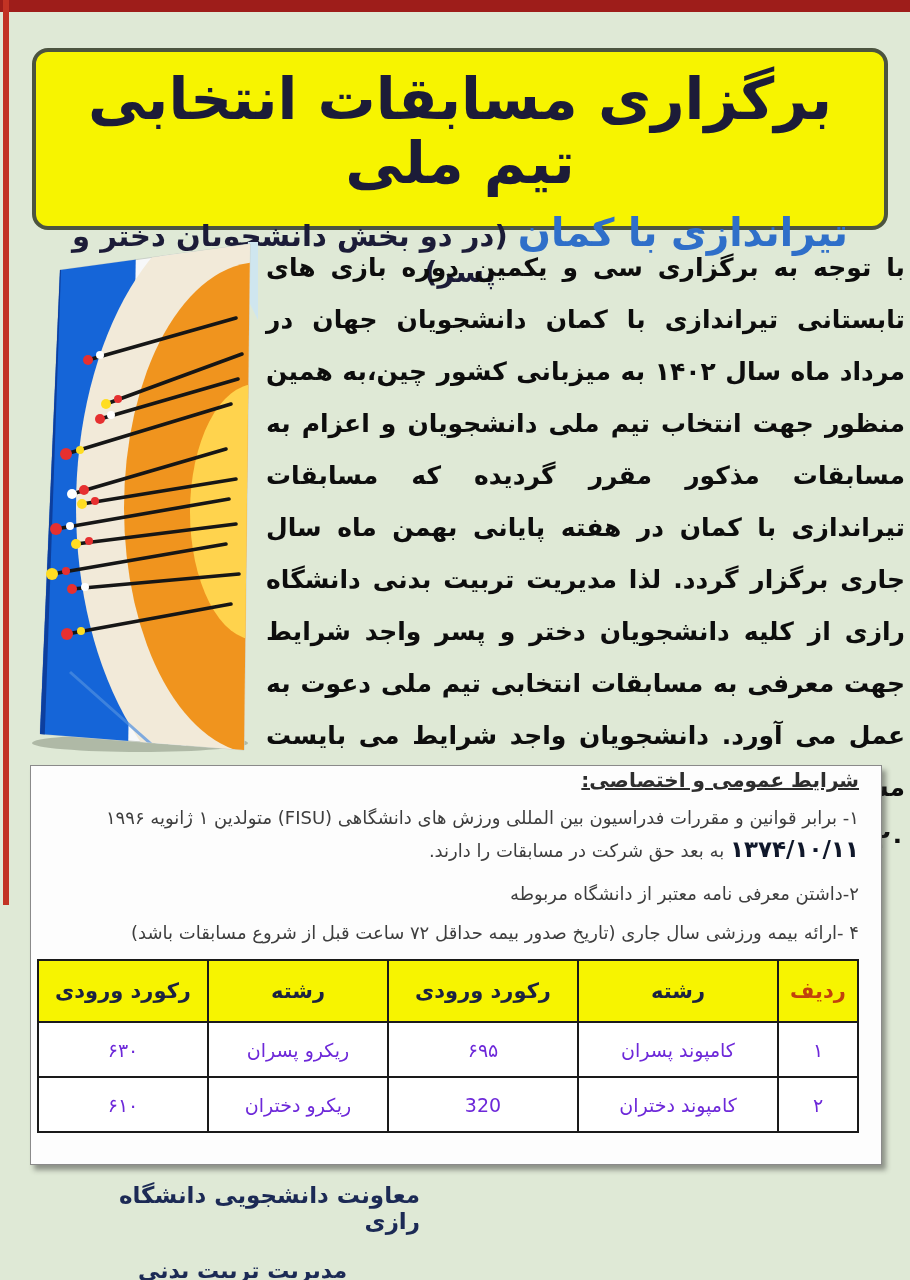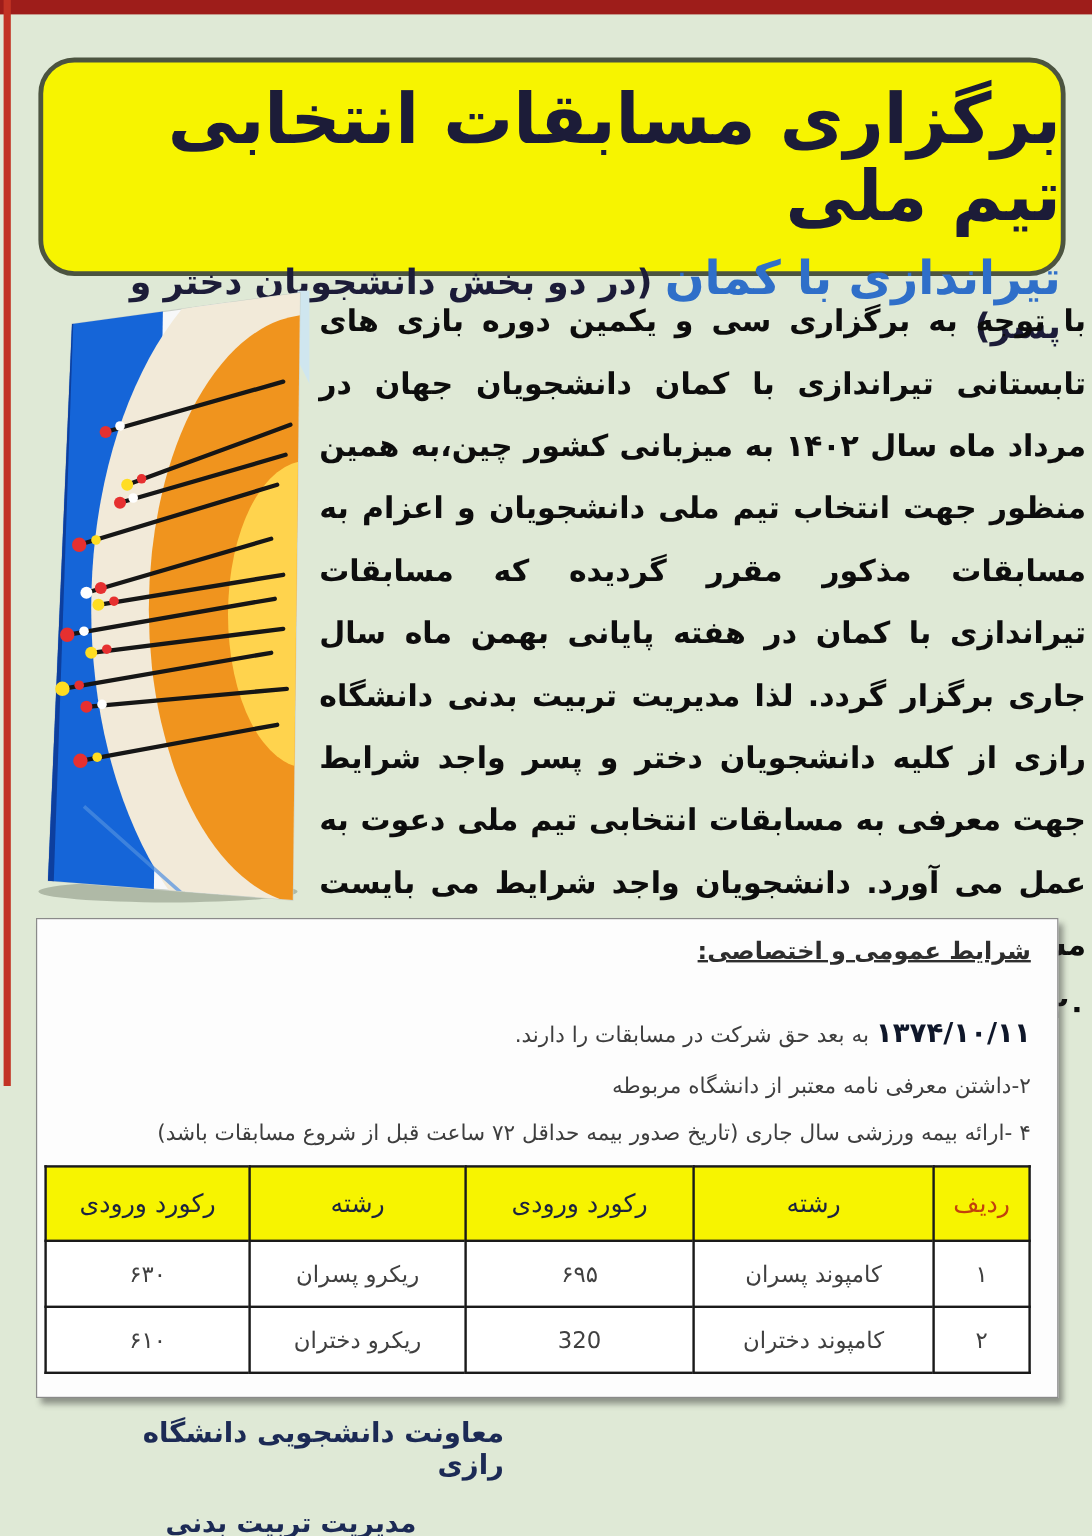--- a/index.html
+++ b/index.html
@@ -7,22 +7,22 @@
     width:910px;height:1280px;overflow:hidden;position:relative;
     background:#dfe9d6;
     font-family:"DejaVu Sans",sans-serif;
   }
   .top-bar{position:absolute;left:0;top:0;width:910px;height:12px;background:#9e1d1a;}
   .left-line{position:absolute;left:3px;top:0;width:6px;height:905px;background:#c23324;}
 
   
   .banner{
     position:absolute;left:32px;top:48px;width:856px;height:182px;
-    box-sizing:border-box;background:#f7f400;border:4px solid #4c5440;border-radius:30px;
-    text-align:right;direction:rtl;
+    box-sizing:border-box;background:#f7f400;border:4px solid #4c5440;border-radius:16px;
+    text-align:center;direction:rtl;
   }
   .banner .title{
     margin-top:16px;font-size:58px;font-weight:bold;color:#1c1c38;line-height:1.1;
   }
   .banner .subtitle{margin-top:14px;font-size:29px;font-weight:bold;color:#1c1c38;}
   .banner .subtitle .sport{font-size:39px;color:#2f6fc9;letter-spacing:1px;}
 
   
   .main-row{position:absolute;left:10px;top:242px;width:895px;height:520px;display:flex;gap:8px;}
   .photo-wrap{width:248px;height:515px;flex:0 0 auto;}
@@ -32,42 +32,42 @@
     text-align:justify;margin:0;
   }
   .contact{
     margin-top:4px;font-size:27px;font-weight:bold;color:#1f3aa0;text-align:center;
   }
 
   
   .wbox{
     position:absolute;left:30px;top:765px;width:852px;height:400px;box-sizing:border-box;
     background:#fdfdfd;border:1px solid #8a8a8a;box-shadow:4px 5px 5px rgba(40,40,40,.45);
-    padding:14px 22px 10px 18px;direction:rtl;color:#3e3e3e;
+    padding:2px 22px 10px 18px;direction:rtl;color:#3e3e3e;
   }
   .wbox-heading{
     font-size:20px;font-weight:bold;color:#2e2e2e;text-decoration:underline;
     margin-bottom:12px;
   }
   .c-item{font-size:18px;line-height:1.55;margin-bottom:12px;}
   .c-item b.date{color:#0f172a;font-size:23px;}
 
   
   table.records{
     border-collapse:collapse;width:820px;margin:10px auto 0 6px;direction:rtl;
     table-layout:fixed;
   }
   table.records th,table.records td{
     border:2px solid #1a1a1a;text-align:center;vertical-align:middle;
   }
   table.records th{
-    background:#f7f400;height:58px;font-size:21px;font-weight:normal;color:#1c2340;
+    background:#f7f400;height:58px;font-size:21px;font-weight:bold;color:#1c2340;
   }
   table.records th.radif{color:#c2410c;}
-  table.records td{height:51px;font-size:19px;color:#404040;background:#ffffff;}
+  table.records td{height:51px;font-size:19px;color:#6d28d9;background:#ffffff;}
 
   
   .footer{position:absolute;left:88px;top:1182px;width:332px;direction:rtl;text-align:right;
     font-weight:bold;color:#1c2a55;font-size:23px;}
   .footer .f2{margin-top:24px;margin-right:73px;font-size:22px;}
 </style>
 </head>
 <body>
 
 <div class="top-bar"></div>
@@ -148,21 +148,21 @@
   <div class="text-col">
     <p class="announce">با توجه به برگزاری سی و یکمین دوره بازی های تابستانی تیراندازی با کمان دانشجویان جهان در مرداد ماه سال ۱۴۰۲ به میزبانی کشور چین،به همین منظور جهت انتخاب تیم ملی دانشجویان و اعزام به مسابقات مذکور مقرر گردیده که مسابقات تیراندازی با کمان در هفته پایانی بهمن ماه سال جاری برگزار گردد. لذا مدیریت تربیت بدنی دانشگاه رازی از کلیه دانشجویان دختر و پسر واجد شرایط جهت معرفی به مسابقات انتخابی تیم ملی دعوت به عمل می آورد. دانشجویان واجد شرایط می بایست مشخصات خود را حداکثر تا روز پنج شنبه ۱۴۰۱/۱۱/۲۰ به شماره</p>
     <div class="contact">۰۹۱۸۳۵۷۵۳۲۳ (آقای ناصری) ارسال نمایند.</div>
   </div>
 </div>
 
 <div class="wbox">
   <div class="wbox-heading">شرایط عمومی و اختصاصی:</div>
 
   <div class="c-item">
-    <br>
+    <span>۱- برابر قوانین و مقررات فدراسیون بین المللی ورزش های دانشگاهی (FISU) متولدین ۱ ژانویه ۱۹۹۶</span><br>
     <b class="date">۱۳۷۴/۱۰/۱۱</b>
     <span>به بعد حق شرکت در مسابقات را دارند.</span>
   </div>
   <div class="c-item">۲-داشتن معرفی نامه معتبر از دانشگاه مربوطه</div>
   <div class="c-item">۴ -ارائه بیمه ورزشی سال جاری (تاریخ صدور بیمه حداقل ۷۲ ساعت قبل از شروع مسابقات باشد)</div>
 
   <table class="records" dir="rtl">
     <colgroup>
       <col style="width:80px">
         <col style="width:200px">

